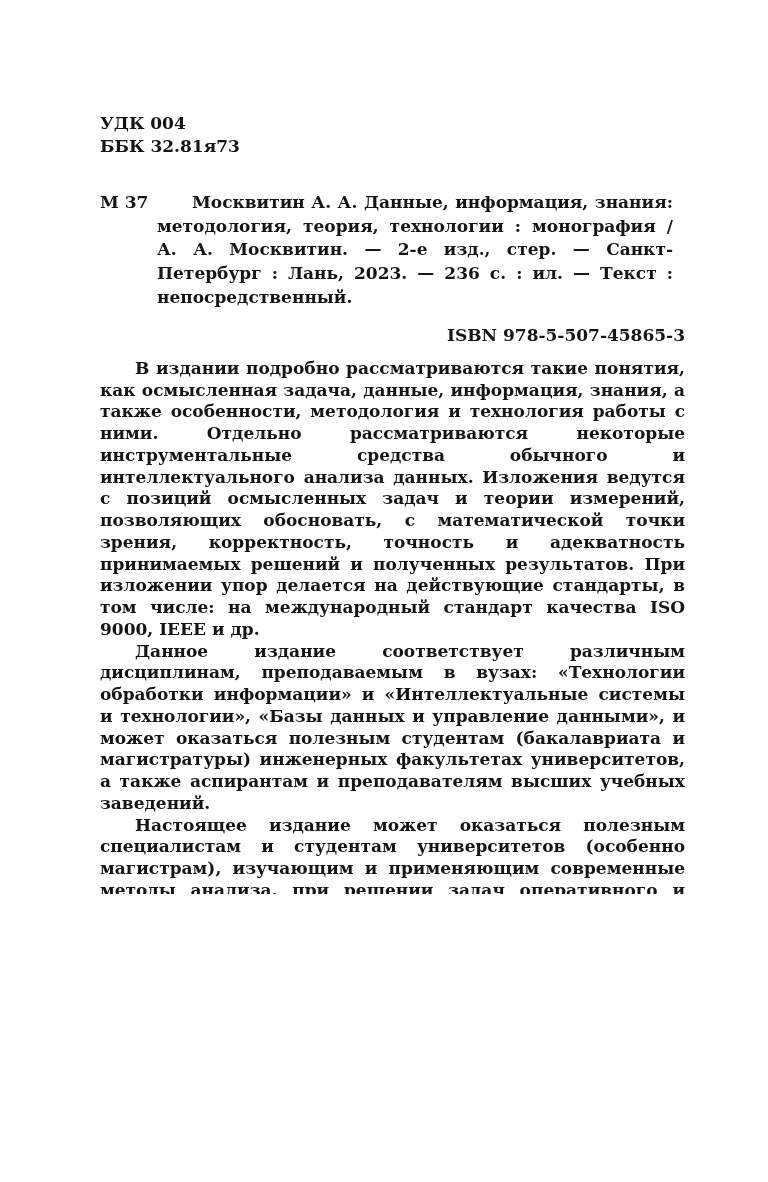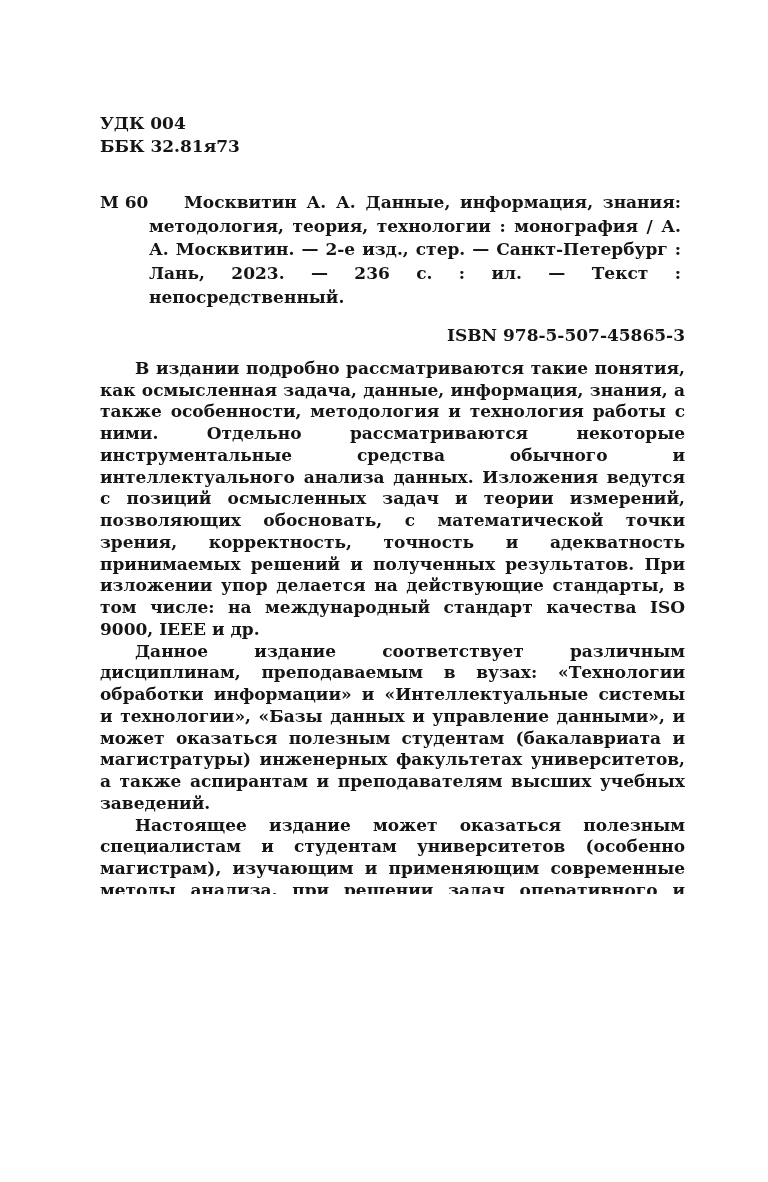--- a/index.html
+++ b/index.html
@@ -24,21 +24,21 @@
     margin-left: 45px;
     line-height: 1.4;
   }
   .bib-code {
     position: absolute;
     left: -45px;
     top: 0;
     white-space: nowrap;
   }
   .bib-text {
-    margin: 4px;
+    margin: 12px;
     text-indent: 35px;
     text-align: justify;
   }
 
   .isbn {
     margin-top: 15px;
     margin-left: 22px;
     white-space: nowrap;
     text-align: right;
   }
@@ -68,21 +68,21 @@
 <body>
 
 <div class="page">
 
   <div class="top-codes">
     <div>УДК 004</div>
     <div>ББК 32.81я73</div>
   </div>
 
   <div class="bib">
-    <span class="bib-code">М 60</span>
+    <span class="bib-code">М 37</span>
     <p class="bib-text">
       <span class="bib-author">Москвитин А. А.</span>
       <span>Данные, информация, знания: методология, теория, технологии : монография / А. А. Москвитин. — 2-е изд., стер. — Санкт-Петербург : Лань, 2023. — 236 с. : ил. — Текст : непосредственный.</span>
     </p>
   </div>
 
   <div class="isbn">ISBN 978-5-507-45865-3</div>
 
   <div class="annotation">
     <p>В издании подробно рассматриваются такие понятия, как осмысленная задача, данные, информация, знания, а также особенности, методология и технология работы с ними. Отдельно рассматриваются некоторые инструментальные средства обычного и интеллектуального анализа данных. Изложения ведутся с позиций осмысленных задач и теории измерений, позволяющих обосновать, с математической точки зрения, корректность, точность и адекватность принимаемых решений и полученных результатов. При изложении упор делается на действующие стандарты, в том числе: на международный стандарт качества ISO 9000, IEEE и др.</p>

